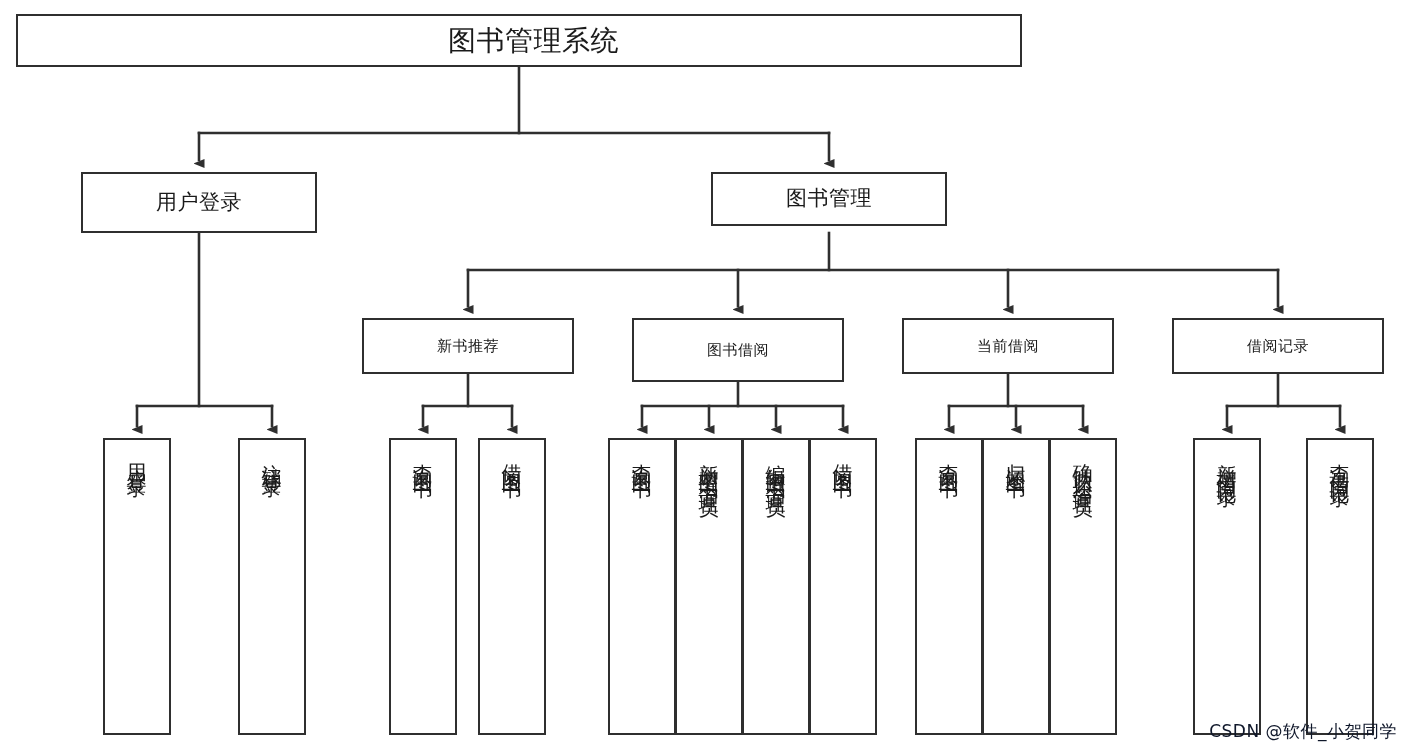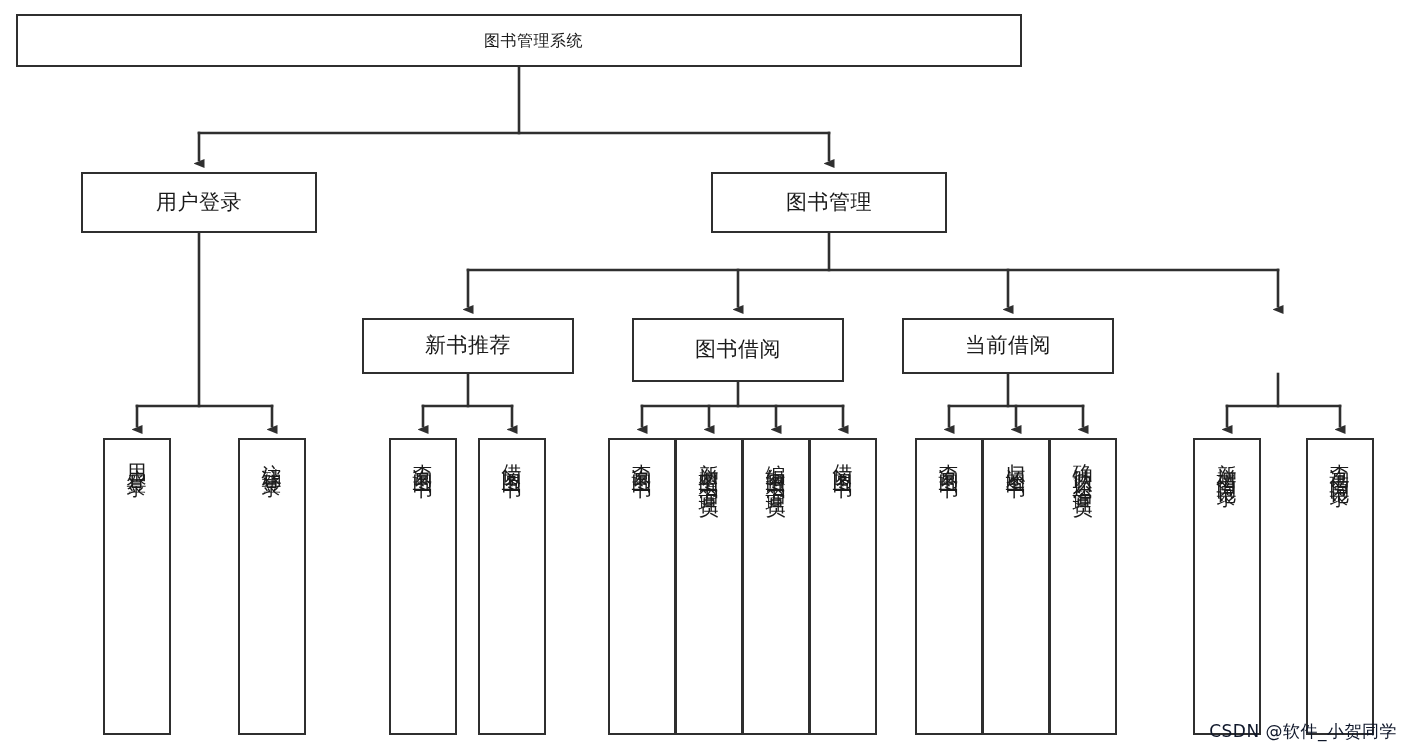--- a/index.html
+++ b/index.html
@@ -49,23 +49,23 @@
     padding-top: 8px;
   }
   .node.vert .lbl {
     writing-mode: vertical-rl;
     text-orientation: upright;
     font-size: 20px;
     letter-spacing: 5px;
     line-height: 1;
     white-space: nowrap;
   }
-  .node.root .lbl { font-size: 16px; margin-left: 29px; }
+  .node.root .lbl { font-size: 28px; margin-left: 29px; }
   .node.l2 .lbl { font-size: 21px; }
-  .node.l3 .lbl { font-size: 21px; }
+  .node.l3 .lbl { font-size: 15px; }
   .watermark {
     position: absolute;
     right: 8px;
     bottom: 4px;
     font-size: 17px;
     color: #0f172a;
     white-space: nowrap;
     letter-spacing: 0.5px;
   }
 </style>
@@ -124,32 +124,35 @@
     </g>
   </svg>
 
   <div class="node root" style="left:16px; top:14px; width:1006px; height:53px;">
     <span class="lbl">图书管理系统</span>
   </div>
 
   <div class="node l2" style="left:81px; top:172px; width:236px; height:61px;">
     <span class="lbl">用户登录</span>
   </div>
-  <div class="node l2" style="left:711px; top:172px; width:236px; height:61px;">
+  <div class="node l2" style="left:711px; top:172px; width:236px; height:54px;">
     <span class="lbl">图书管理</span>
   </div>
 
   <div class="node l3" style="left:362px; top:318px; width:212px; height:56px;">
     <span class="lbl">新书推荐</span>
   </div>
   <div class="node l3" style="left:632px; top:318px; width:212px; height:64px;">
     <span class="lbl">图书借阅</span>
   </div>
   <div class="node l3" style="left:902px; top:318px; width:212px; height:56px;">
     <span class="lbl">当前借阅</span>
+  </div>
+  <div class="node l3" style="left:1172px; top:318px; width:212px; height:56px;">
+    <span class="lbl">借阅记录</span>
   </div>
 
   <div class="node vert" style="left:103px; top:438px; width:68px; height:297px;">
     <span class="lbl">用户登录</span>
   </div>
   <div class="node vert" style="left:238px; top:438px; width:68px; height:297px;">
     <span class="lbl">注销登录</span>
   </div>
 
   <div class="node vert" style="left:389px; top:438px; width:68px; height:297px;">

